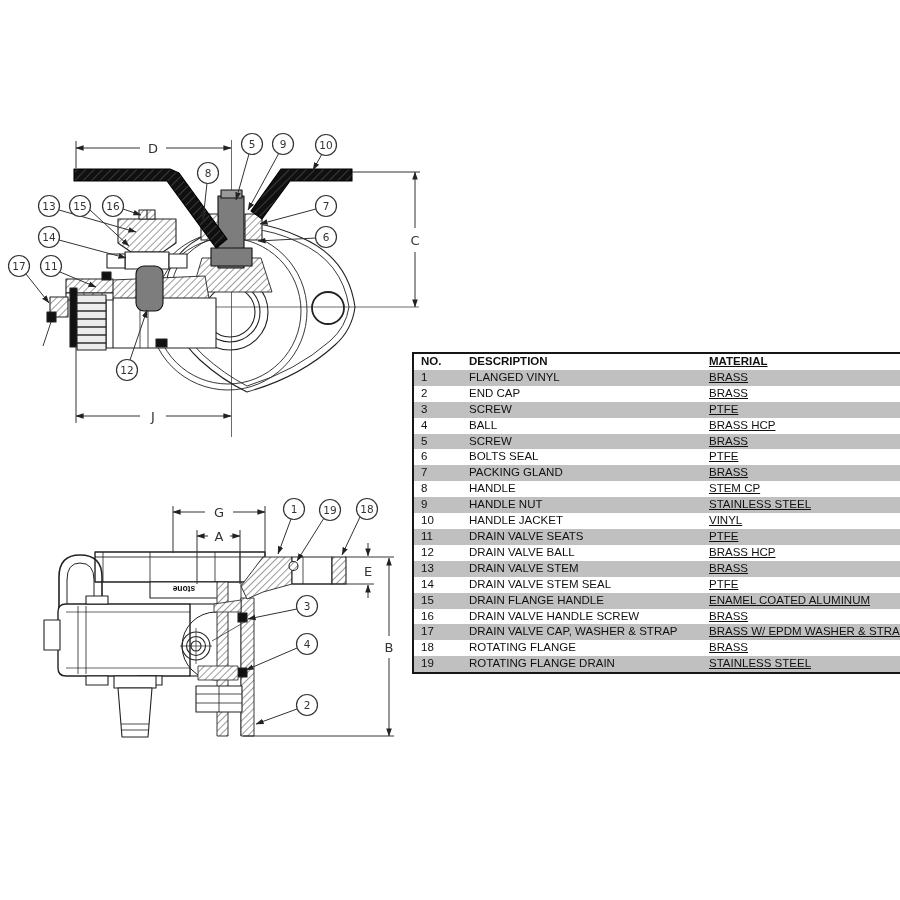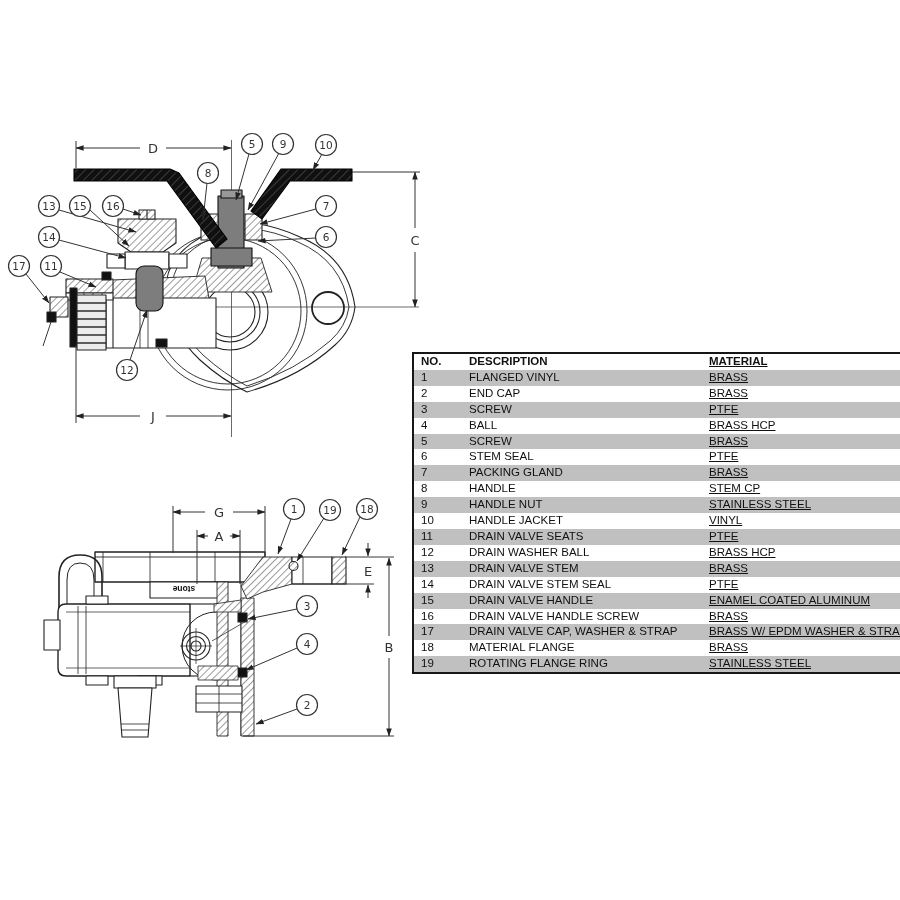--- a/index.html
+++ b/index.html
@@ -376,21 +376,21 @@
             <td class="col-desc">BALL</td>
             <td class="col-mat">BRASS HCP</td>
           </tr>
           <tr>
             <td class="col-no">5</td>
             <td class="col-desc">SCREW</td>
             <td class="col-mat">BRASS</td>
           </tr>
           <tr>
             <td class="col-no">6</td>
-            <td class="col-desc">STEM SEAL</td>
+            <td class="col-desc">BOLTS SEAL</td>
             <td class="col-mat">PTFE</td>
           </tr>
           <tr>
             <td class="col-no">7</td>
             <td class="col-desc">PACKING GLAND</td>
             <td class="col-mat">BRASS</td>
           </tr>
           <tr>
             <td class="col-no">8</td>
             <td class="col-desc">HANDLE</td>
@@ -406,55 +406,55 @@
             <td class="col-desc">HANDLE JACKET</td>
             <td class="col-mat">VINYL</td>
           </tr>
           <tr>
             <td class="col-no">11</td>
             <td class="col-desc">DRAIN VALVE SEATS</td>
             <td class="col-mat">PTFE</td>
           </tr>
           <tr>
             <td class="col-no">12</td>
-            <td class="col-desc">DRAIN WASHER BALL</td>
+            <td class="col-desc">DRAIN VALVE BALL</td>
             <td class="col-mat">BRASS HCP</td>
           </tr>
           <tr>
             <td class="col-no">13</td>
             <td class="col-desc">DRAIN VALVE STEM</td>
             <td class="col-mat">BRASS</td>
           </tr>
           <tr>
             <td class="col-no">14</td>
             <td class="col-desc">DRAIN VALVE STEM SEAL</td>
             <td class="col-mat">PTFE</td>
           </tr>
           <tr>
             <td class="col-no">15</td>
-            <td class="col-desc">DRAIN VALVE HANDLE</td>
+            <td class="col-desc">DRAIN FLANGE HANDLE</td>
             <td class="col-mat">ENAMEL COATED ALUMINUM</td>
           </tr>
           <tr>
             <td class="col-no">16</td>
             <td class="col-desc">DRAIN VALVE HANDLE SCREW</td>
             <td class="col-mat">BRASS</td>
           </tr>
           <tr>
             <td class="col-no">17</td>
             <td class="col-desc">DRAIN VALVE CAP, WASHER &amp; STRAP</td>
             <td class="col-mat">BRASS W/ EPDM WASHER &amp; STRAP</td>
           </tr>
           <tr>
             <td class="col-no">18</td>
-            <td class="col-desc">MATERIAL FLANGE</td>
+            <td class="col-desc">ROTATING FLANGE</td>
             <td class="col-mat">BRASS</td>
           </tr>
           <tr>
             <td class="col-no">19</td>
-            <td class="col-desc">ROTATING FLANGE RING</td>
+            <td class="col-desc">ROTATING FLANGE DRAIN</td>
             <td class="col-mat">STAINLESS STEEL</td>
           </tr>
         </tbody>
   </table>
 </div>
 
 </div>
 
 </body></html>

